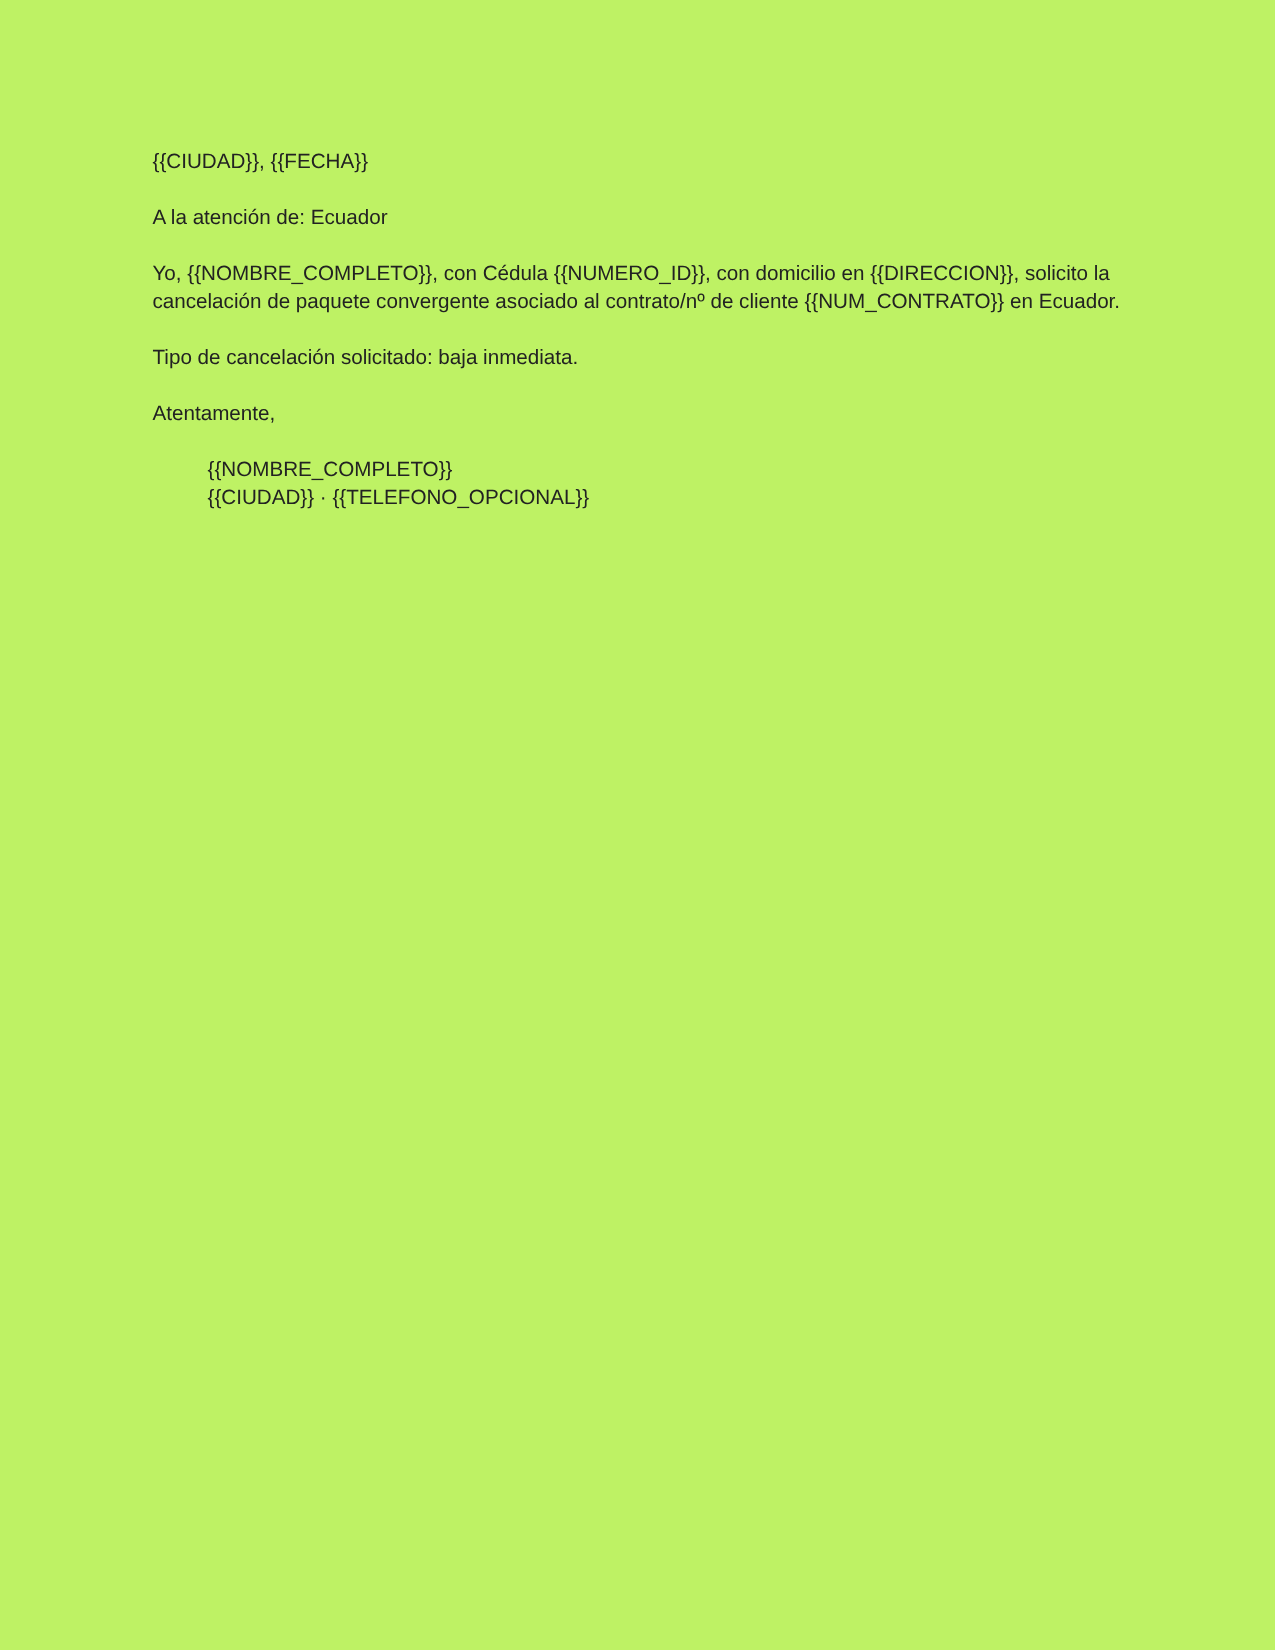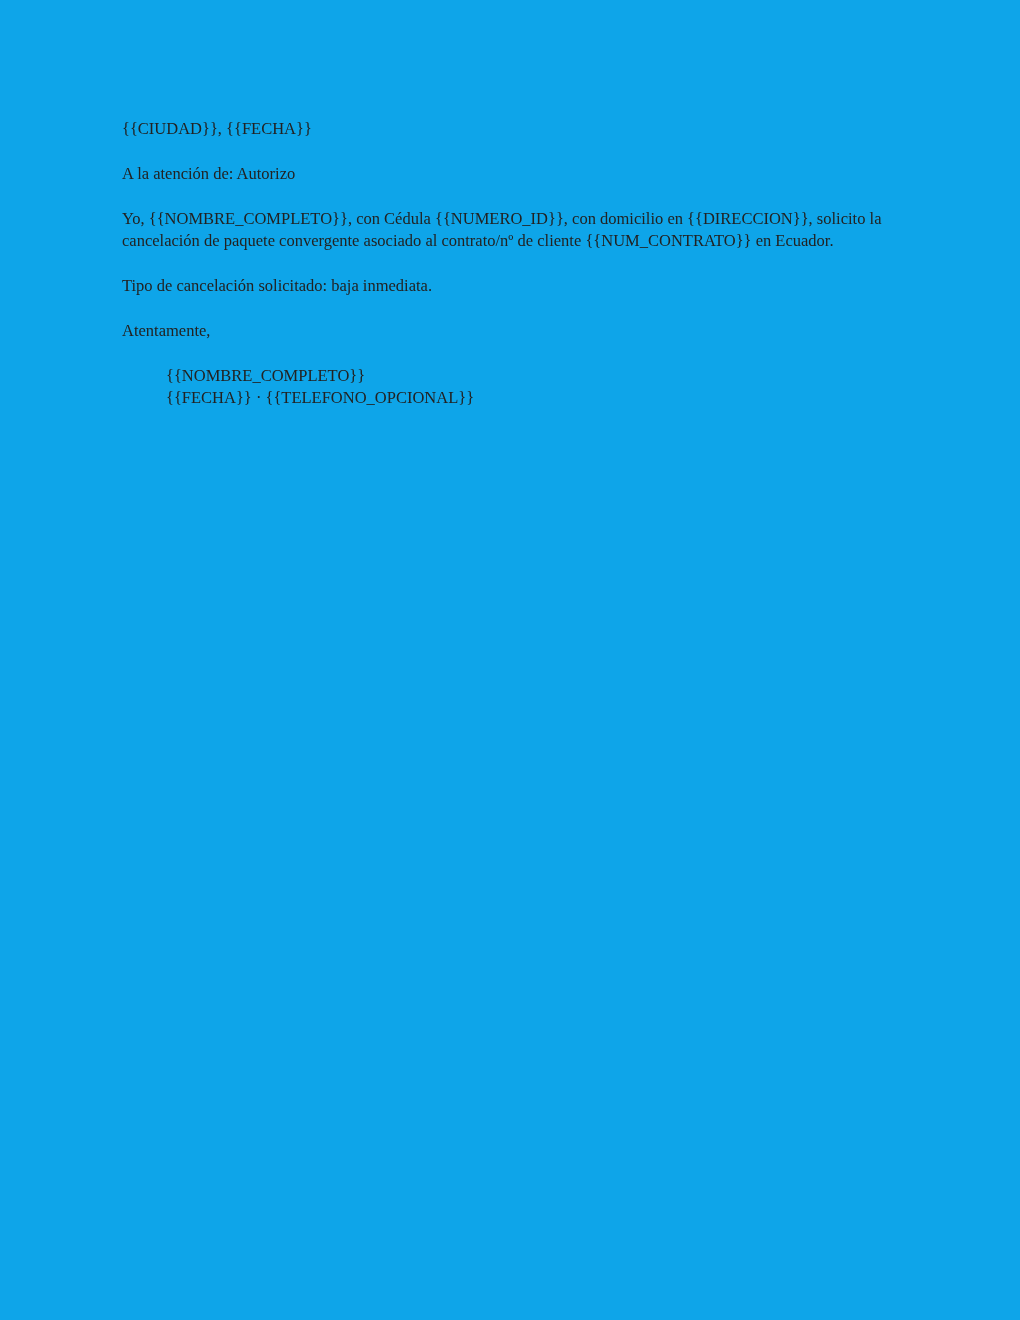--- a/index.html
+++ b/index.html
@@ -4,23 +4,23 @@
 <style>
   html, body {
     margin: 0;
     padding: 0;
     background: #ffffff;
   }
   .page {
     position: relative;
     width: 1020px;
     height: 1320px;
-    background: #0ea5e9;
+    background: #bef264;
     overflow: hidden;
-    font-family: Liberation Serif, serif;
+    font-family: Liberation Sans, sans-serif;
     color: #222222;
   }
   .content {
     position: absolute;
     top: 118px;
     left: 122px;
     width: 780px;
     font-size: 16.5px;
     line-height: 22px;
     letter-spacing: 0;
@@ -39,30 +39,30 @@
 </style>
 </head>
 <body>
 
 <div class="page">
   <div class="content">
 
     <p class="para">{{CIUDAD}}, {{FECHA}}</p>
 
     <p class="para">
-      <span class="line">A la atención de: Autorizo</span>
+      <span class="line">A la atención de: Ecuador</span>
     </p>
 
     <p class="para">Yo, {{NOMBRE_COMPLETO}}, con Cédula {{NUMERO_ID}}, con domicilio en {{DIRECCION}}, solicito la cancelación de paquete convergente asociado al contrato/nº de cliente {{NUM_CONTRATO}} en Ecuador.</p>
 
     <p class="para">Tipo de cancelación solicitado: baja inmediata.</p>
 
 
 
     <p class="para">Atentamente,</p>
 
     <p class="para">
       <span class="line">{{NOMBRE_COMPLETO}}</span>
-      <span class="line">{{FECHA}} · {{TELEFONO_OPCIONAL}}</span>
+      <span class="line">{{CIUDAD}} · {{TELEFONO_OPCIONAL}}</span>
     </p>
 
   </div>
 </div>
 
 </body></html>

